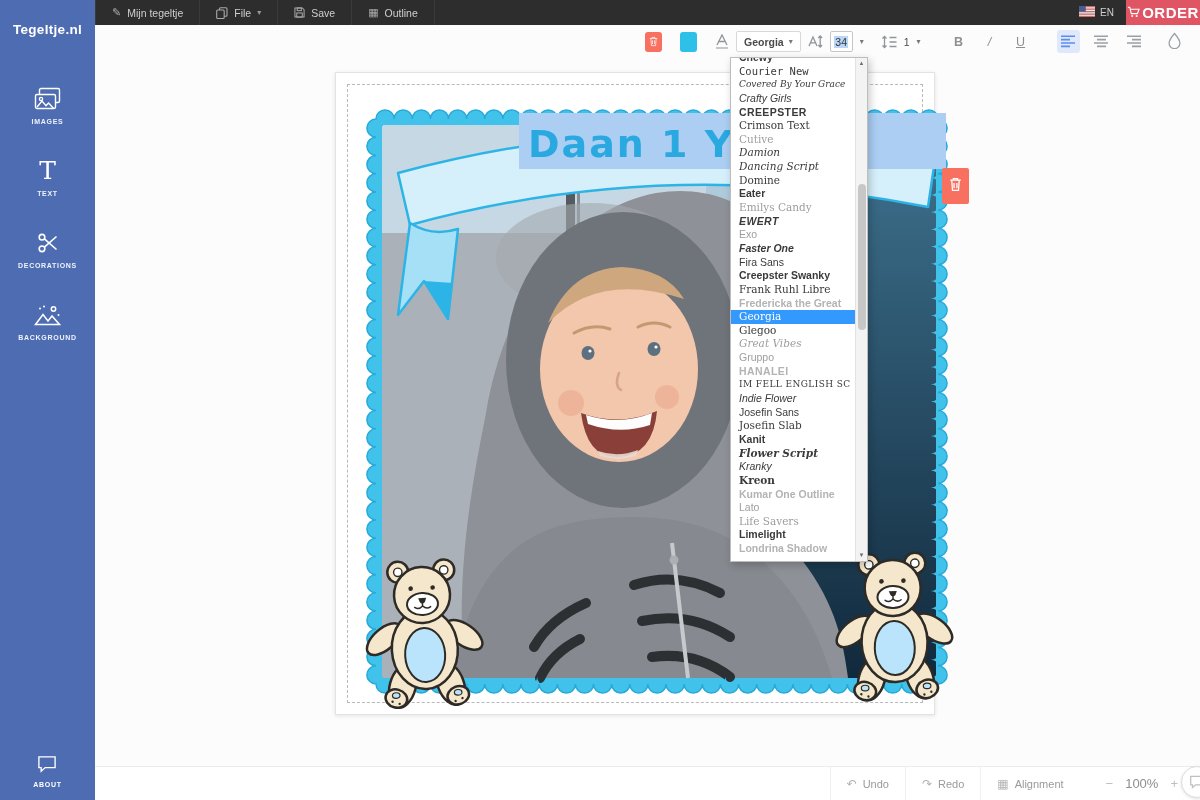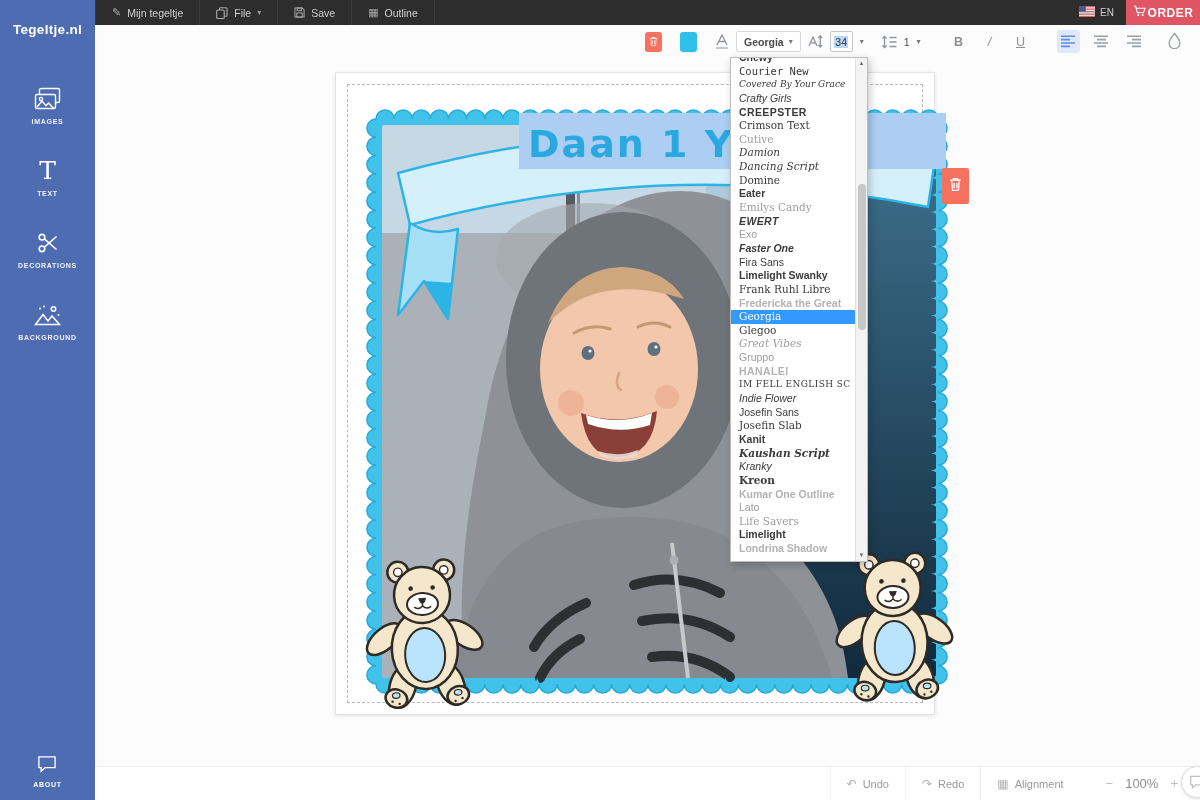--- a/index.html
+++ b/index.html
@@ -11,21 +11,21 @@
   #topbar { position:absolute; left:95px; top:0; right:0; height:25px; background:#2d2d2d;
             display:flex; align-items:stretch; z-index:30; }
   .menu-item { display:flex; align-items:center; gap:6px; padding:0 16px; font-size:10.5px;
                color:#cfcfcf; border-right:1px solid #3a3a3a; cursor:pointer; }
   .menu-item:first-child { border-left:1px solid #3a3a3a; }
   .mi-icon { color:#a8a8a8; font-size:11px; display:flex; align-items:center; }
   .mi-caret { font-size:8px; color:#9a9a9a; }
   #topbar .spacer { flex:1; }
   .lang { display:flex; align-items:center; gap:5px; padding:0 12px; font-size:10px; color:#cfcfcf; cursor:pointer; }
   .order-btn { width:74px; background:#e05563; border:none; color:#fff; font-weight:bold;
-               font-size:12px; letter-spacing:.5px; display:flex; align-items:center; justify-content:center;
+               font-size:15px; letter-spacing:.5px; display:flex; align-items:center; justify-content:center;
                gap:2px; cursor:pointer; font-family:inherit; }
 
   
   #sidebar { position:absolute; left:0; top:0; width:95px; height:800px; background:#4e6cb2;
              z-index:31; display:flex; flex-direction:column; align-items:center; color:#fff; }
   .logo { margin-top:22px; font-size:13.5px; font-weight:bold; letter-spacing:.3px; cursor:pointer; }
   #sidebar nav { margin-top:44px; display:flex; flex-direction:column; gap:24px; width:100%; }
   .side-item { display:flex; flex-direction:column; align-items:center; gap:5px; cursor:pointer; padding:4px 0; }
   .side-item .label { font-size:7px; font-weight:bold; letter-spacing:.7px; color:#eef2fa; }
   .side-icon { height:28px; display:flex; align-items:center; justify-content:center; }
@@ -420,21 +420,21 @@
   <li class="font-item f-serif f-light">Emilys Candy</li>
 
   <li class="font-item f-bold f-italic f-caps">Ewert</li>
 
   <li class="font-item f-light">Exo</li>
 
   <li class="font-item f-bold f-italic">Faster One</li>
 
   <li class="font-item">Fira Sans</li>
 
-  <li class="font-item f-bold">Limelight Swanky</li>
+  <li class="font-item f-bold">Creepster Swanky</li>
 
   <li class="font-item f-serif">Frank Ruhl Libre</li>
 
   <li class="font-item f-outline">Fredericka the Great</li>
 
   <li class="font-item f-serif selected">Georgia</li>
 
   <li class="font-item f-serif">Glegoo</li>
 
   <li class="font-item f-script f-light">Great Vibes</li>
@@ -446,21 +446,21 @@
   <li class="font-item f-serif f-caps f-small">IM Fell English SC</li>
 
   <li class="font-item f-italic">Indie Flower</li>
 
   <li class="font-item">Josefin Sans</li>
 
   <li class="font-item f-serif">Josefin Slab</li>
 
   <li class="font-item f-bold">Kanit</li>
 
-  <li class="font-item f-script f-bold">Kaushan Script</li>
+  <li class="font-item f-script f-bold">Flower Script</li>
 
   <li class="font-item f-italic">Kranky</li>
 
   <li class="font-item f-serif f-bold">Kreon</li>
 
   <li class="font-item f-outline f-bold">Kumar One Outline</li>
 
   <li class="font-item f-light">Lato</li>
 
   <li class="font-item f-serif f-light">Life Savers</li>

